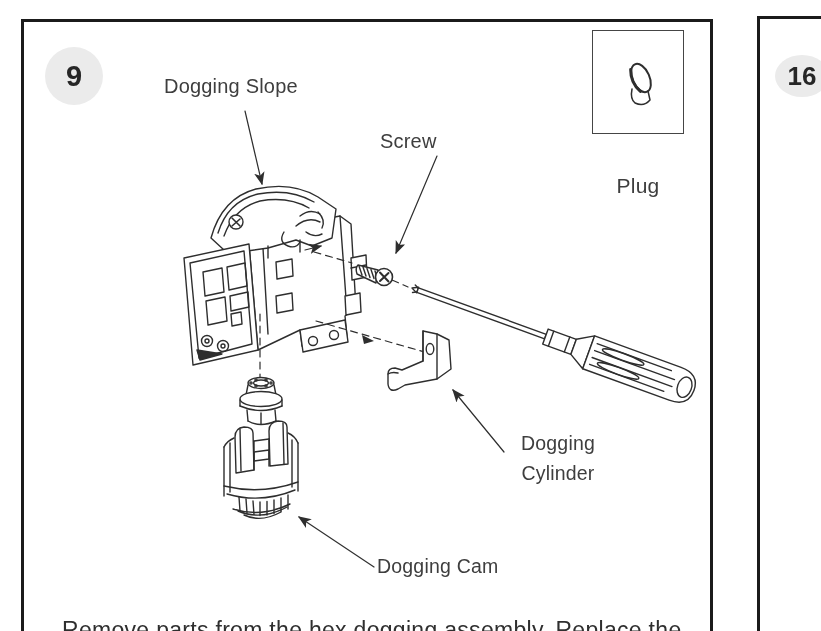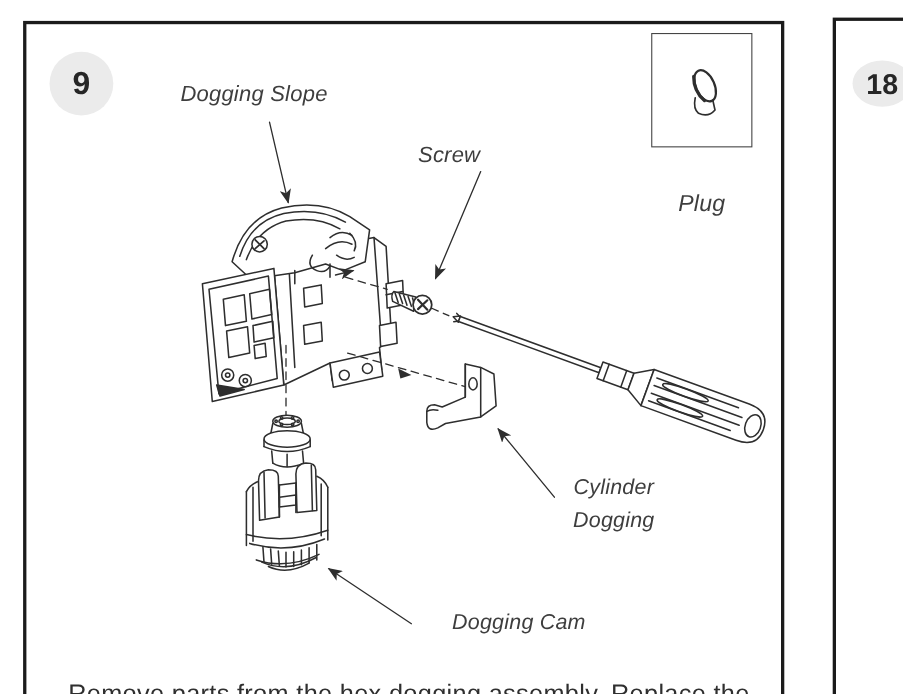--- a/index.html
+++ b/index.html
@@ -10,26 +10,26 @@
   .panel{position:absolute;border:3px solid #1b1b1b;background:transparent;box-sizing:border-box;}
   #panel9{left:21px;top:19px;width:692px;height:640px;}
   #panel10{left:757px;top:16px;width:130px;height:643px;}
   .step-circle{
     position:absolute;background:#ebebeb;border-radius:50%;
     display:flex;align-items:center;justify-content:center;
     font-weight:bold;color:#262626;
   }
   #step9-circle{left:45px;top:47px;width:58px;height:58px;font-size:29px;}
   #step10-circle{left:775px;top:55px;width:54px;height:42px;font-size:26px;}
-  .part-label{position:absolute;font-size:20px;color:#3e3e3e;letter-spacing:0.2px;white-space:nowrap;font-style:italic;}
+  .part-label{position:absolute;font-size:20px;color:#3e3e3e;letter-spacing:0.2px;white-space:nowrap;}
   #label-dogging-slope{left:164px;top:75px;}
   #label-screw{left:380px;top:130px;}
   #label-plug{left:592px;top:146px;width:92px;text-align:center;font-size:21px;margin-top:28px;}
   #label-spring{left:494px;top:428px;width:128px;text-align:center;line-height:30px;font-size:19.5px;}
-  #label-dogging-cam{left:377px;top:555px;font-size:19.5px;margin-left:34px;}
+  #label-dogging-cam{left:377px;top:555px;font-size:19.5px;}
   #plug-box{position:absolute;left:592px;top:30px;width:92px;height:104px;border:1.5px solid #454545;box-sizing:border-box;}
   #art{position:absolute;left:0;top:0;z-index:3;}
   .txt{z-index:4;}
   #caption{
     position:absolute;left:62px;top:617px;width:700px;font-size:23px;color:#2f2f2f;
     white-space:nowrap;z-index:4;letter-spacing:0.3px;
   }
 </style>
 </head>
 <body>
@@ -187,31 +187,31 @@
         <path d="M504,452 L453,390" marker-end="url(#ah)"></path>
         <path d="M374,567 L299,517" marker-end="url(#ah)"></path>
       </g>
     </g>
   </svg>
 
   <div class="step-circle txt" id="step9-circle">
     <span>9</span>
   </div>
   <div class="step-circle txt" id="step10-circle">
-    <span>18</span>
+    <span>16</span>
   </div>
 
   <div class="part-label txt" id="label-dogging-slope">Dogging Slope</div>
 
   <div class="part-label txt" id="label-screw">Screw</div>
 
   <div class="part-label txt" id="label-plug">Plug</div>
 
   <div class="part-label txt" id="label-spring">
+    <div>Dogging</div>
     <div>Cylinder</div>
-    <div>Dogging</div>
   </div>
 
   <div class="part-label txt" id="label-dogging-cam">Dogging Cam</div>
 
   <div id="caption">Remove parts from the hex dogging assembly. Replace the</div>
 
 </div>
 
 </body></html>

